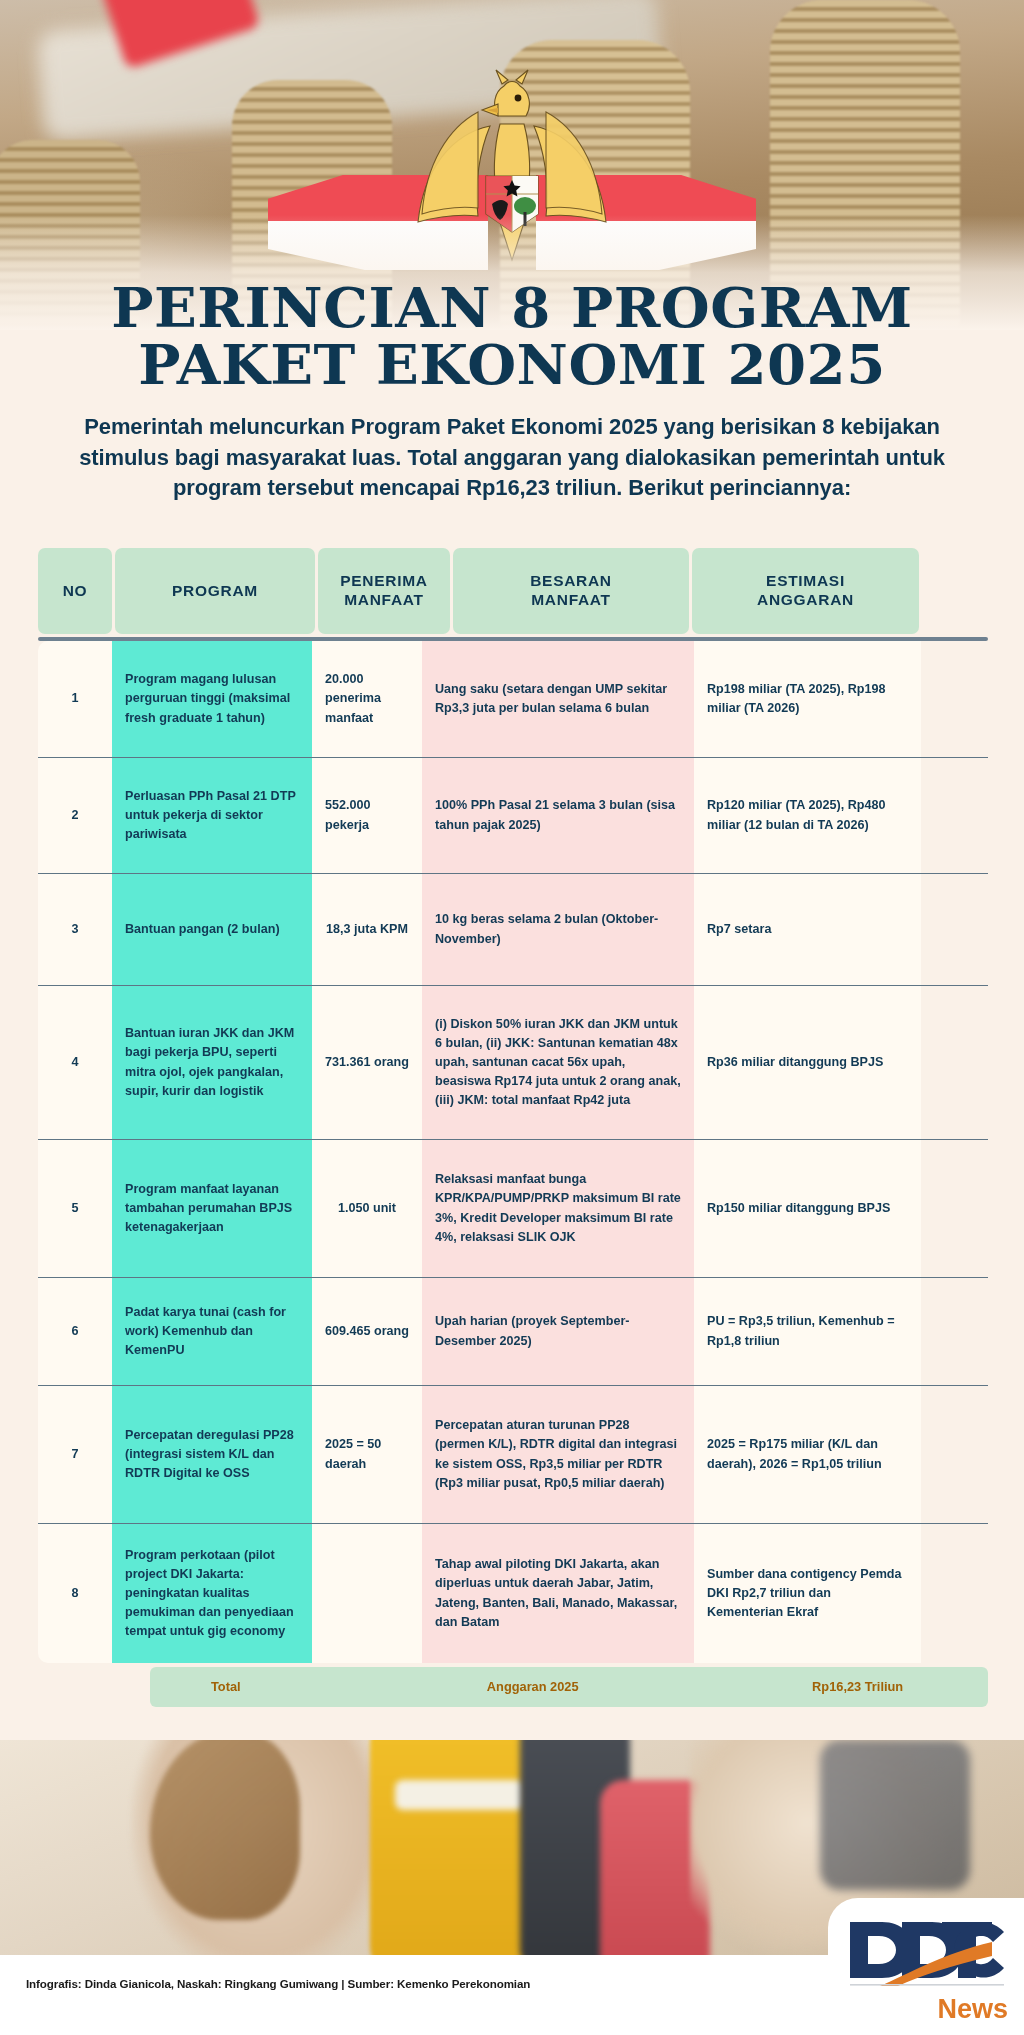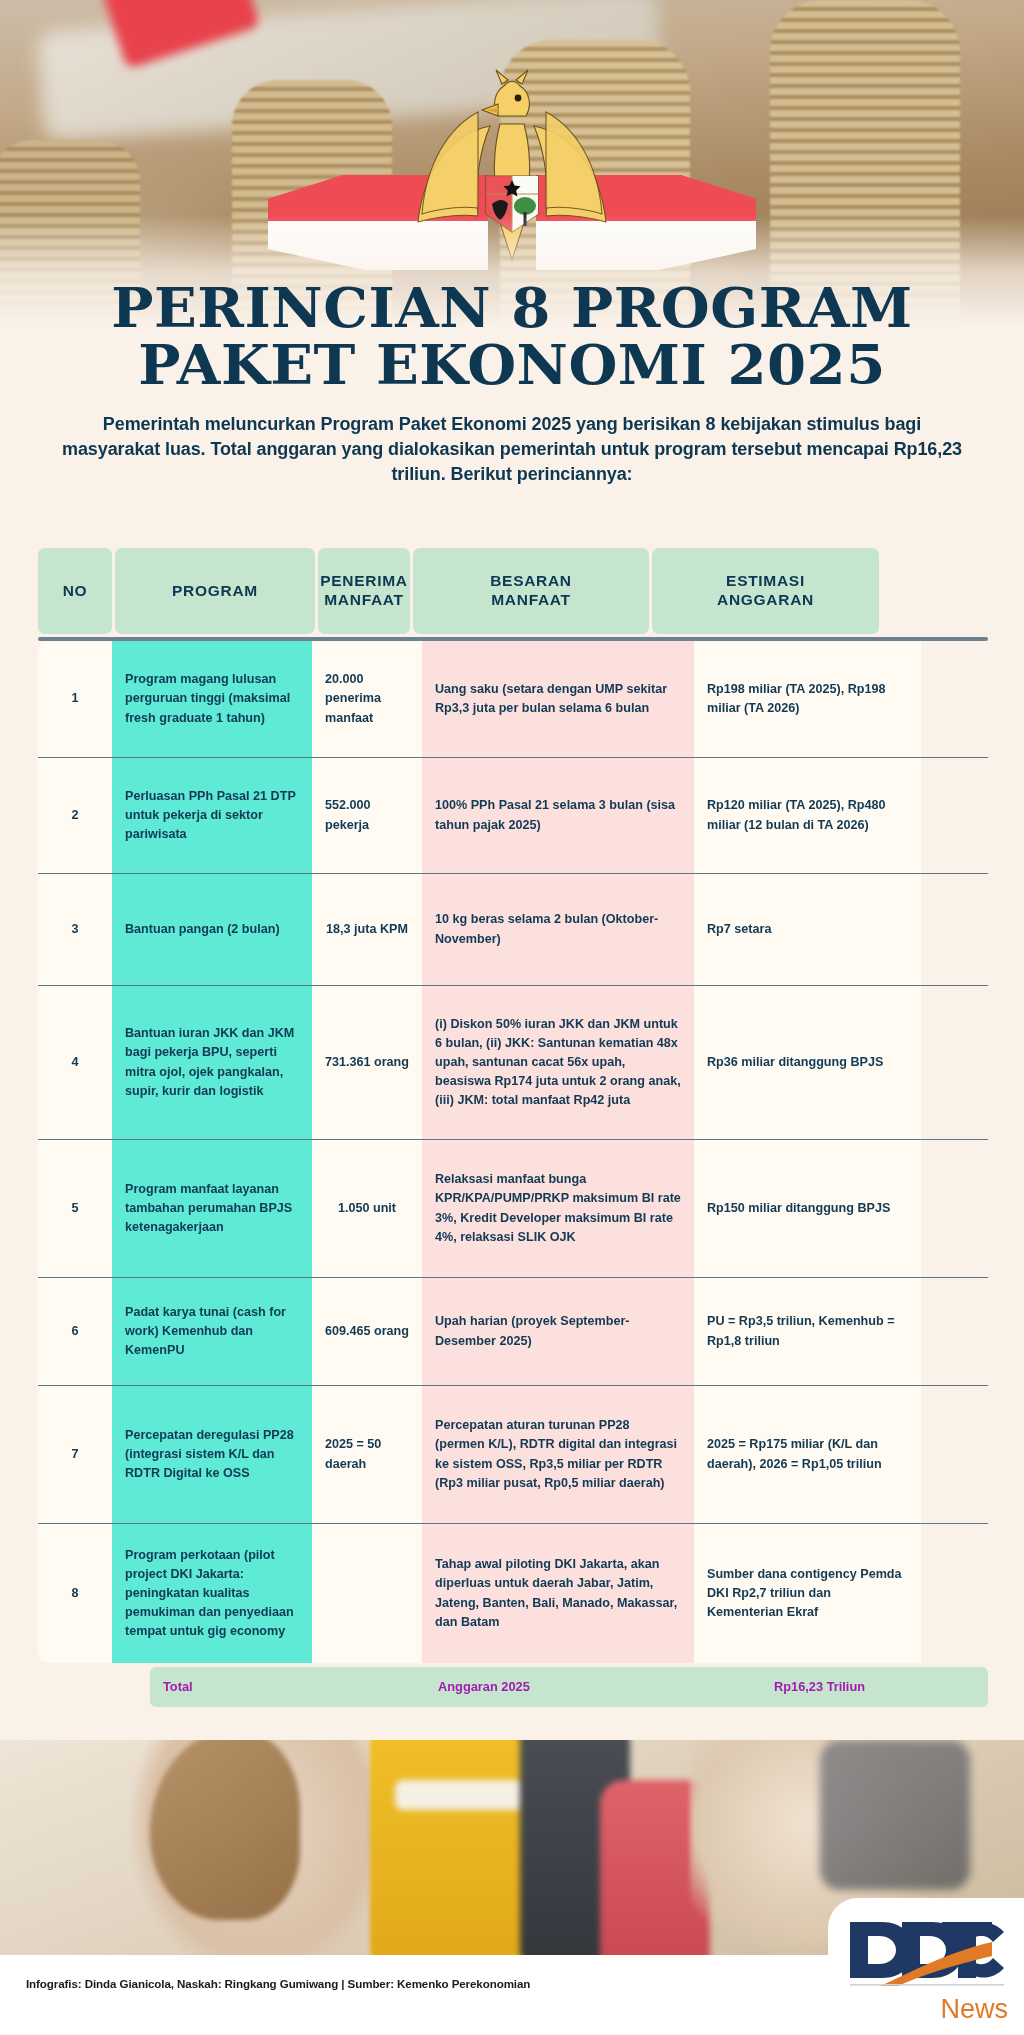--- a/index.html
+++ b/index.html
@@ -82,21 +82,21 @@
     color: #0E3752;
     font-size: 54px;
     letter-spacing: 0.5px;
     line-height: 1.06;
     text-transform: uppercase;
     transform: scaleX(1.04);
   }
   .subtitle {
     margin-top: 18px;
     color: #0E3752;
-    font-size: 18px;
+    font-size: 22px;
     font-weight: bold;
     line-height: 1.38;
     padding: 0 60px;
     letter-spacing: -0.1px;
   }
 
   
   .table {
     position: absolute;
     left: 38px; top: 548px;
@@ -134,21 +134,21 @@
   }
 
   .c-no    { width: 74px;  justify-content: center; text-align: center; background:#FFFAF2; }
   .c-prog  { width: 200px; background:#5eead4; }
   .c-pen   { width: 110px; justify-content: center; text-align: left; background:#FFFAF2; }
   .c-bes   { width: 272px; background:#FBE0DE; }
   .c-est   { width: 227px; background:#FFFAF2; }
 
   .hrow .c-no   { width: 74px; }
   .hrow .c-prog { width: 200px; text-align: center; }
-  .hrow .c-pen  { width: 92px; text-align: center; }
+  .hrow .c-pen  { width: 132px; text-align: center; }
   .hrow .c-bes  { width: 236px; }
   .hrow .c-est  { width: 227px; }
 
   .brow { border-top: 1.4px solid #5E7585; }
   .brow.first { border-top: none; }
   .hrow { margin-bottom: 3px; }
 
   .sep {
     height: 4px; width: 100%;
     background: #6E8190;
@@ -163,21 +163,22 @@
     background: #C6E5CE;
     border-radius: 6px;
     margin-left: 112px;
     width: 838px;
   }
   .totalrow .cell {
     background: transparent;
     height: 40px;
     font-size: 12.8px;
     font-weight: bold;
-    color:#a21caf;
+    color:#a16207;
+    margin-left:48px;
   }
   .t-a { width: 275px; padding-left: 13px; }
   .t-b { width: 336px; }
   .t-c { width: 227px; }
 
   
   .bottom-photo {
     position: absolute; left: 0; top: 1740px;
     width: 1024px; height: 230px; overflow: hidden;
   }
@@ -239,21 +240,21 @@
     background: #ffffff;
     border-top-left-radius: 30px;
   }
   .logo-notch {
     position:absolute; right:196px; top:1955px; width:40px; height:40px;
     background: radial-gradient(circle at 0 100%, transparent 0 40px, #ffffff 40px);
   }
   .ddtc { position:absolute; left:18px; top:18px; }
   .news-txt {
     position:absolute; right:16px; top:96px;
-    color:#E07A26; font-size:27px; font-weight:normal;
+    color:#E07A26; font-size:27px; font-weight:bold;
     font-family:"Liberation Sans", sans-serif;
   }
 </style>
 </head>
 <body>
 
 <div class="hero">
   <div class="hero-photo"></div>
   <div class="blur-bar"></div>
   <div class="red-corner"></div>

